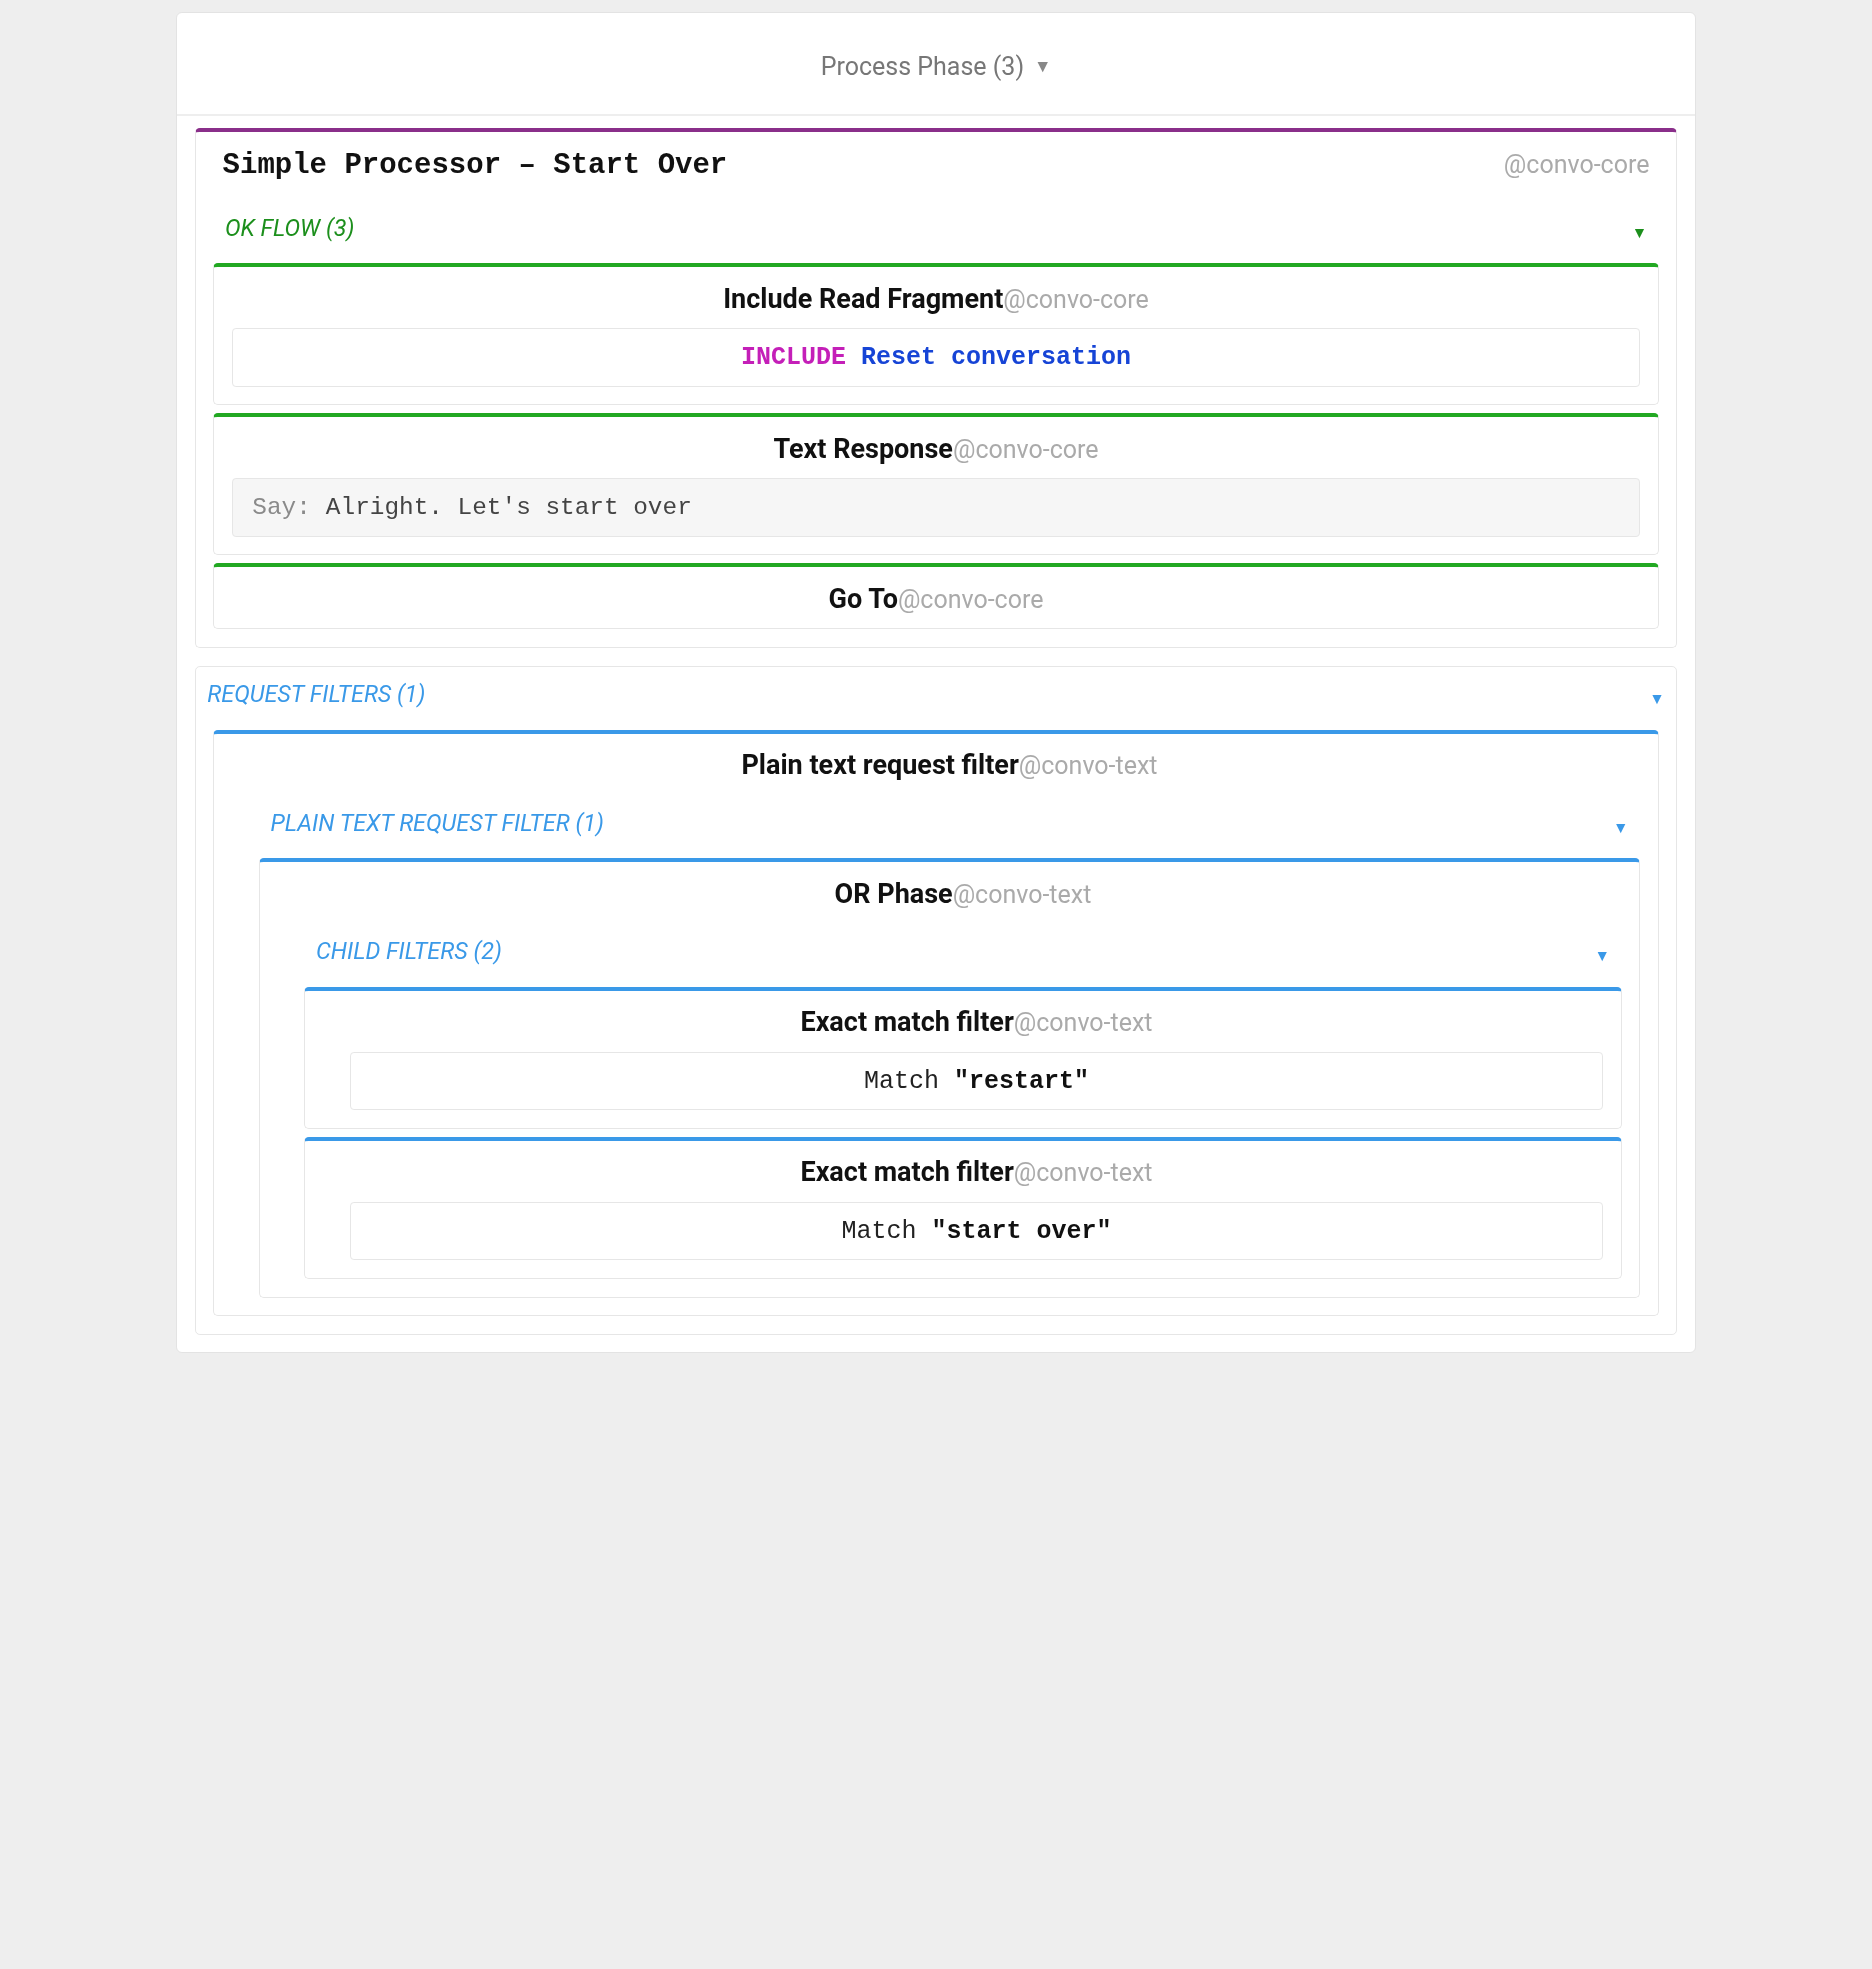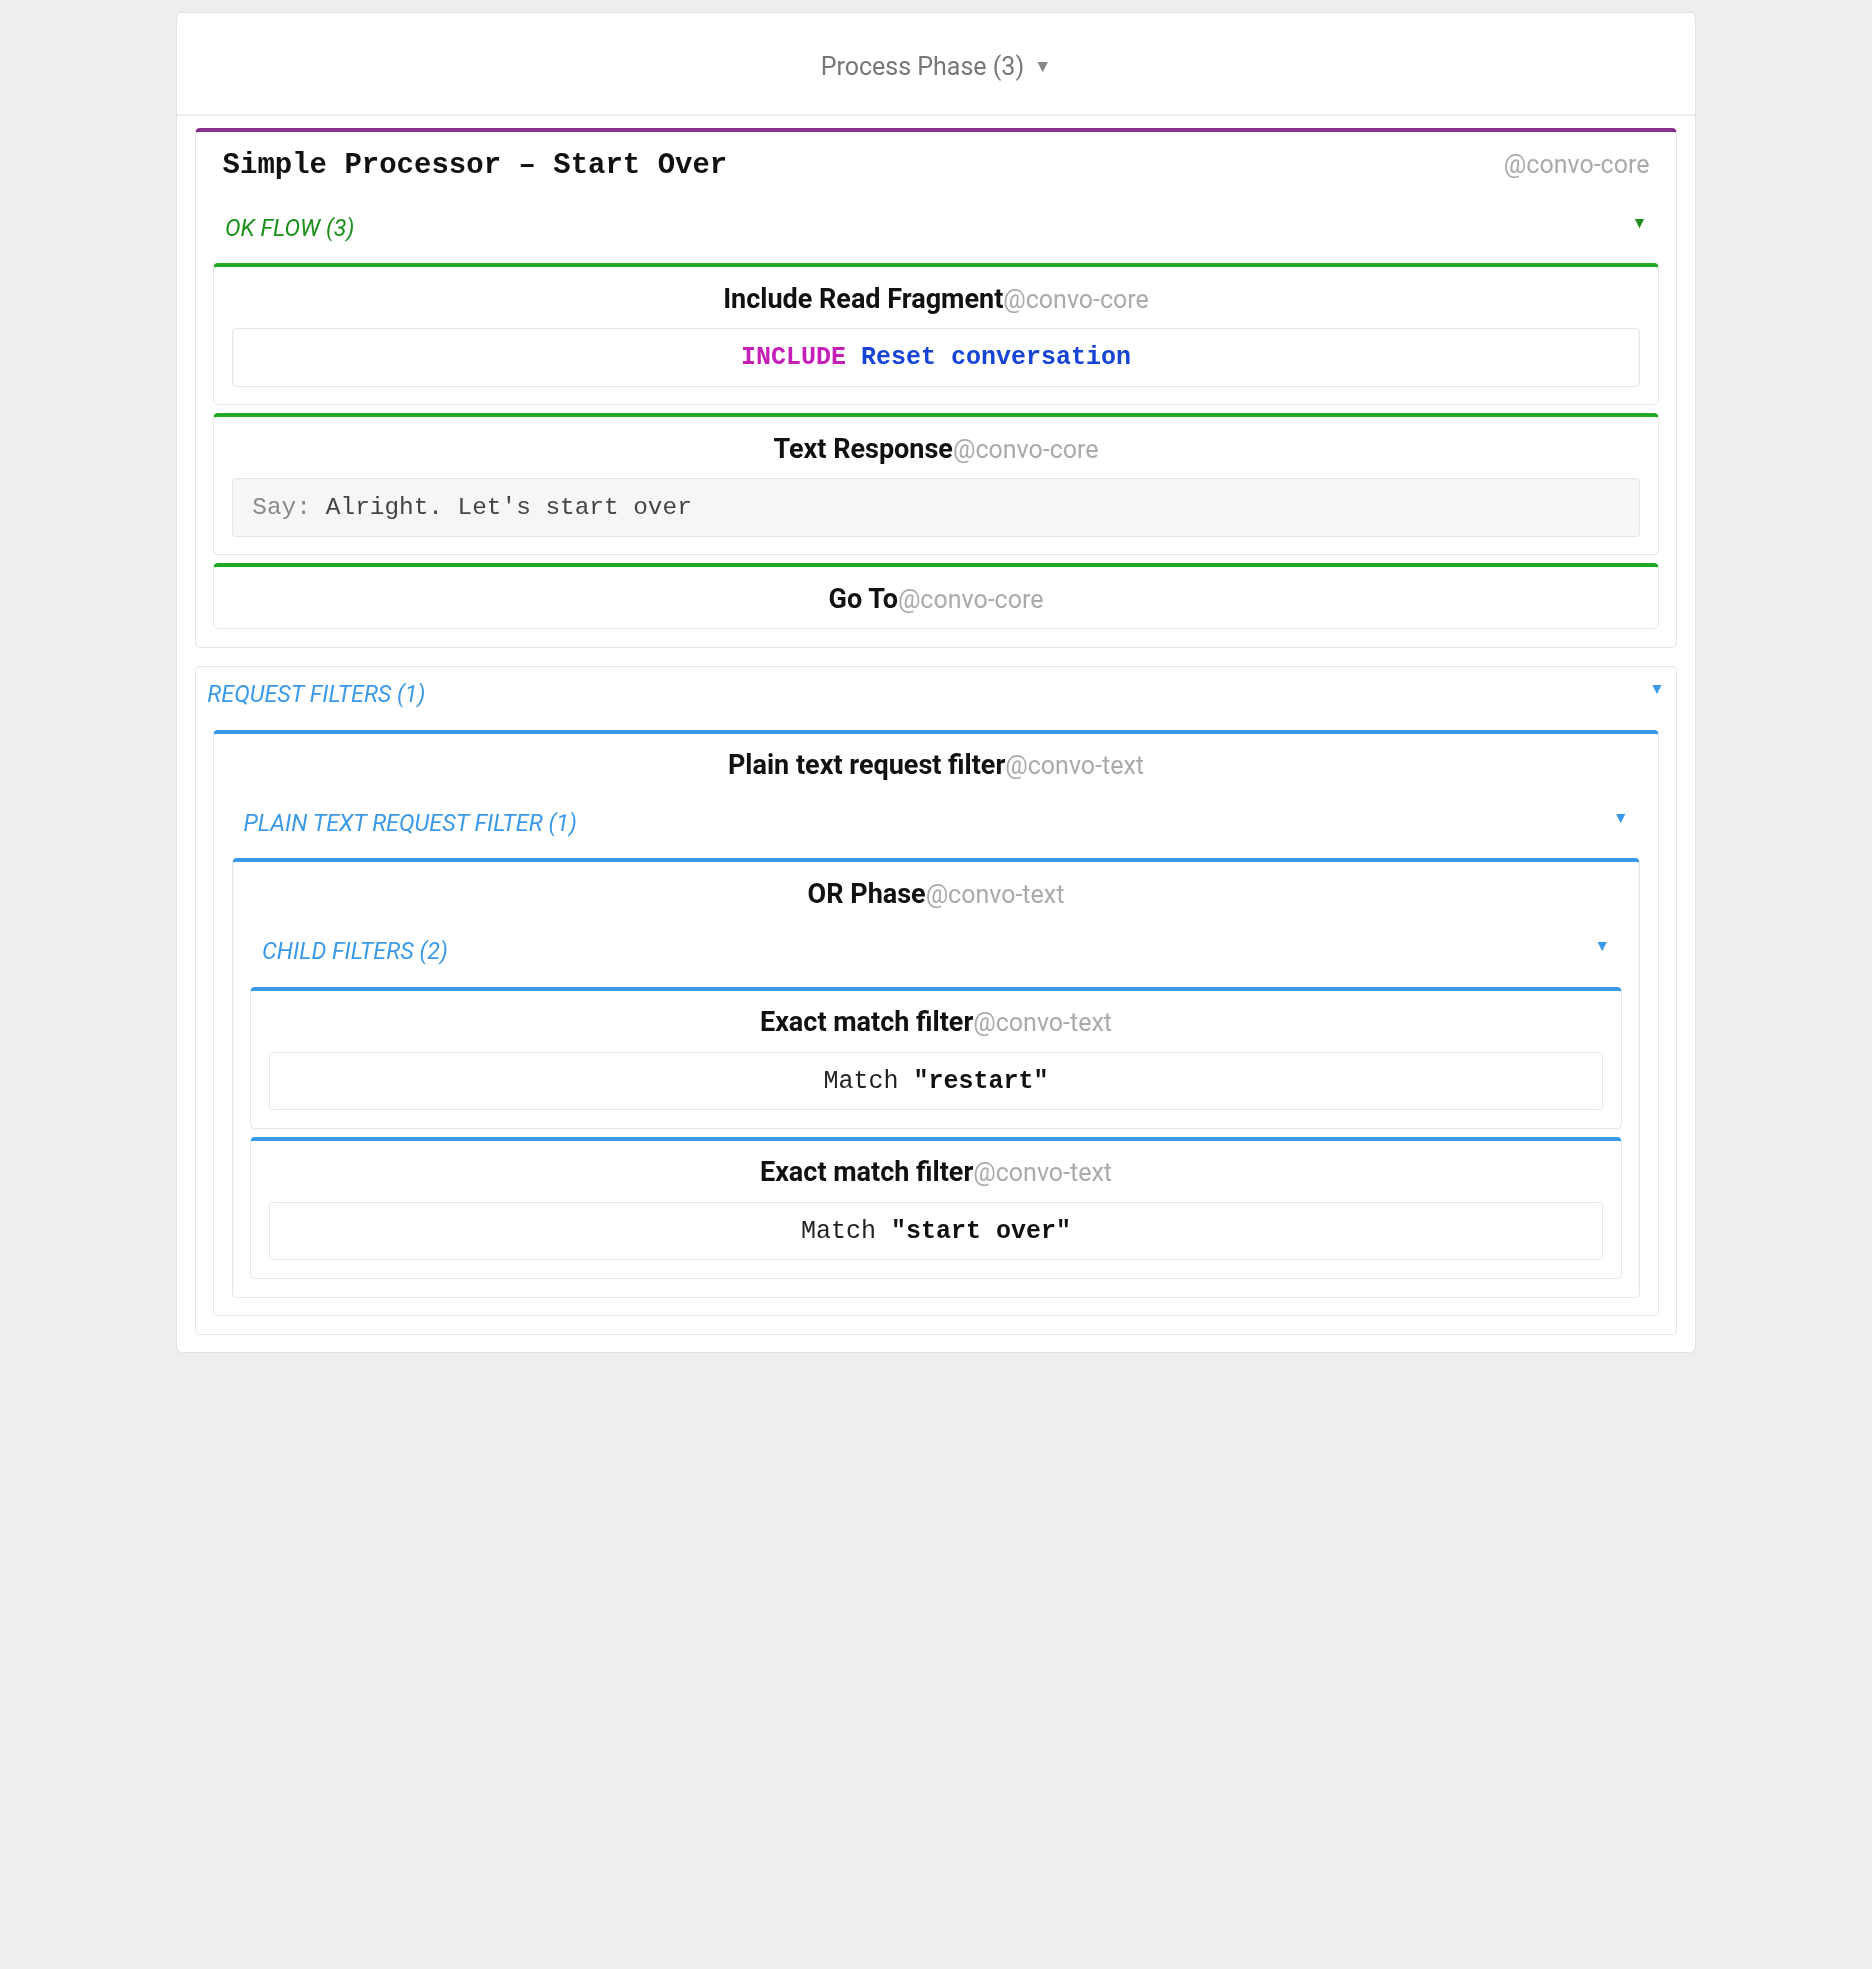--- a/index.html
+++ b/index.html
@@ -62,41 +62,41 @@
   }
   .sc-head .provider {
     color: #aaa;
     font-size: 25px;
   }
   .sc-body { padding: 0 17.6px 17.6px 17.6px; }
 
   .group-header {
     display: flex;
     justify-content: space-between;
-    align-items: flex-start;
+    align-items: flex-end;
     padding: 13.7px 11.7px 13.7px 11.7px;
     font-style: italic;
     font-size: 23.4px;
     cursor: pointer;
   }
   .group-header.green { color: #1c8f1c; }
   .group-header.blue  { color: #3a99e8; }
   .group-header .caret {
     font-size: 15.6px;
     font-style: normal;
   }
 
   .inner-card {
     border: 1px solid #e6e6e6;
     border-radius: 4.9px;
     background: #fff;
     margin-top: 7.8px;
   }
   .inner-card.green-top { border-top: 4.9px solid #22a822; }
-  .inner-card.blue-top  { border-top: 4.9px solid #3a99e8; }
+  .inner-card.blue-top  { border-top: 4.9px solid #3a99e8; padding-left: 27px; }
 
   .ic-head {
     display: flex;
     justify-content: center;
     align-items: baseline;
     padding: 15.6px 25px 13.7px 25px;
   }
   .ic-head .title {
     font-weight: 700;
     font-size: 27px;

